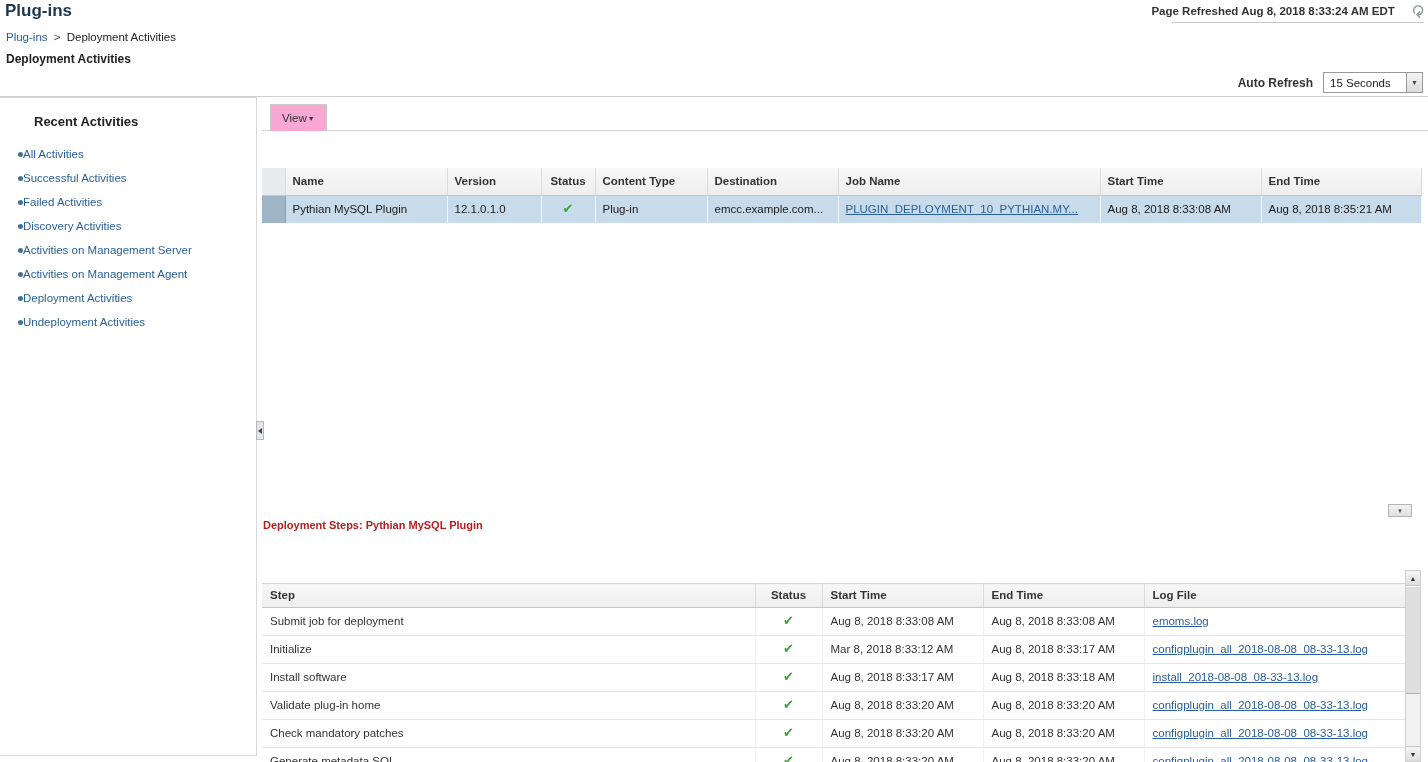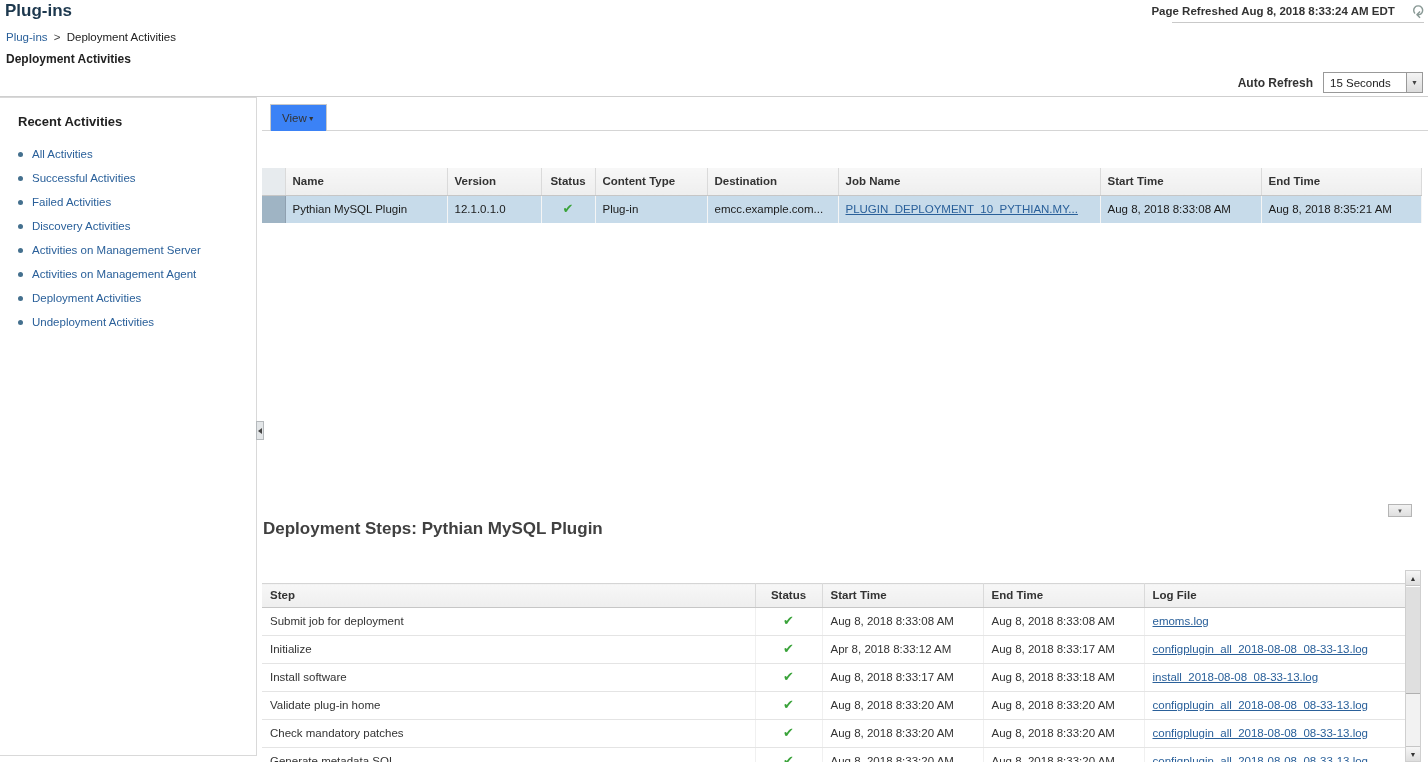--- a/index.html
+++ b/index.html
@@ -49,44 +49,44 @@
     font-size: 7px; color: #444;
   }
   .top-rule { position: absolute; top: 96px; left: 0; width: 1428px; border-top: 1px solid #cfcfcf; }
 
   
   .sidebar {
     position: absolute; left: 0; top: 97px; width: 257px; height: 659px;
     background: #fff; border: 1px solid #d9d9d9; border-left: none;
     padding: 16px 0 0 18px;
   }
-  .sidebar-title { font-size: 13px; font-weight: bold; color: #222; }
+  .sidebar-title { font-size: 13px; font-weight: bold; color: #222; margin-left: 16px; }
   .sidebar-list { list-style: none; margin-top: 13px; }
-  .sidebar-item { display: flex; align-items: center; gap: 9px; height: 24px; cursor: pointer; }
+  .sidebar-item { display: flex; align-items: center; height: 24px; cursor: pointer; }
   .dot { width: 5px; height: 5px; border-radius: 50%; background: #44708e; flex: 0 0 auto; }
   .sidebar-item a { color: #2a609a; font-size: 11.5px; }
 
   
   .splitter {
     position: absolute; left: 256px; top: 421px; width: 8px; height: 19px;
     background: #e3e6e8; border: 1px solid #b5b9bc;
     display: flex; align-items: center; justify-content: center; cursor: pointer;
   }
   .splitter-arrow {
     width: 0; height: 0;
     border-top: 3px solid transparent; border-bottom: 3px solid transparent;
     border-right: 4px solid #444;
   }
 
   
   .main { position: absolute; left: 262px; top: 97px; width: 1166px; height: 665px; }
   .toolbar { position: relative; height: 34px; border-bottom: 1px solid #d5d5d5; }
   .view-btn {
     position: absolute; left: 8px; top: 7px; height: 27px;
-    background: #3b82f6; border: 1px solid #c9c9c9; border-bottom: none;
+    background: #f9a8d4; border: 1px solid #c9c9c9; border-bottom: none;
     padding: 0 11px; display: flex; align-items: center; gap: 1px;
     font-family: inherit; font-size: 11.5px; color: #333; cursor: pointer;
   }
   .mini-arrow { font-size: 7px; color: #333; }
 
   table { border-collapse: collapse; table-layout: fixed; font-size: 11.5px; margin-top: 37px; }
   th, td { overflow: hidden; white-space: nowrap; text-overflow: ellipsis; }
   th {
     background: linear-gradient(#f7f7f7, #eeeeee);
     border-bottom: 1px solid #c6c6c6; border-right: 1px solid #dadada;
@@ -102,21 +102,21 @@
   .row-selected td.gutter-cell { background: #9fb4c4; border-right: 1px solid #8fa0b0; }
   .check { color: #3aa33a; font-size: 13px; font-weight: bold; line-height: 13px; }
   .tbl-link { color: #2a609a; text-decoration: underline; }
 
   .col-ctrl {
     position: absolute; right: 16px; top: 407px; width: 24px; height: 13px;
     background: linear-gradient(#f2f2f2, #dfdfdf); border: 1px solid #b5b5b5;
     display: flex; align-items: center; justify-content: center;
     font-size: 6px; color: #555; cursor: pointer;
   }
-  .steps-title { position: absolute; left: 1px; top: 422px; font-size: 17px; font-weight: bold; color: #404040; }
+  .steps-title { position: absolute; left: 1px; top: 422px; font-size: 11px; font-weight: bold; color: #b91c1c; }
 
   .steps-wrap { position: absolute; left: 0; top: 449px; width: 1159px; height: 216px; overflow: hidden; }
   .steps-table { width: 1143px; }
   .steps-table th { border-top: 1px solid #d5d5d5; padding: 5px 8px; line-height: 13px; }
   .steps-table td {
     padding: 6px 8px; line-height: 15px;
     border-bottom: 1px solid #e4e4e4; border-right: 1px solid #f0f0f0;
   }
 
   
@@ -290,21 +290,21 @@
         <tr>
           <td>Submit job for deployment</td>
           <td class="center"><span class="check">✔</span></td>
           <td>Aug 8, 2018 8:33:08 AM</td>
           <td>Aug 8, 2018 8:33:08 AM</td>
           <td><a class="tbl-link">emoms.log</a></td>
         </tr>
         <tr>
           <td>Initialize</td>
           <td class="center"><span class="check">✔</span></td>
-          <td>Apr 8, 2018 8:33:12 AM</td>
+          <td>Mar 8, 2018 8:33:12 AM</td>
           <td>Aug 8, 2018 8:33:17 AM</td>
           <td><a class="tbl-link">configplugin_all_2018-08-08_08-33-13.log</a></td>
         </tr>
         <tr>
           <td>Install software</td>
           <td class="center"><span class="check">✔</span></td>
           <td>Aug 8, 2018 8:33:17 AM</td>
           <td>Aug 8, 2018 8:33:18 AM</td>
           <td><a class="tbl-link">install_2018-08-08_08-33-13.log</a></td>
         </tr>

